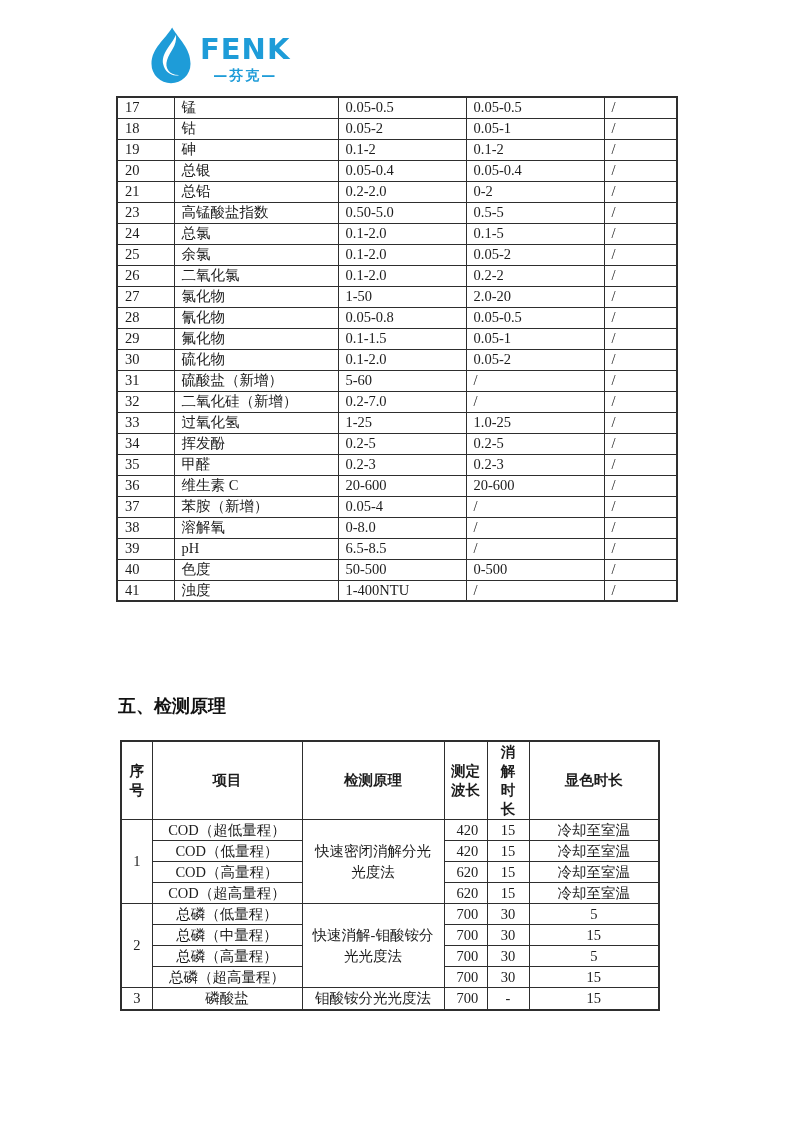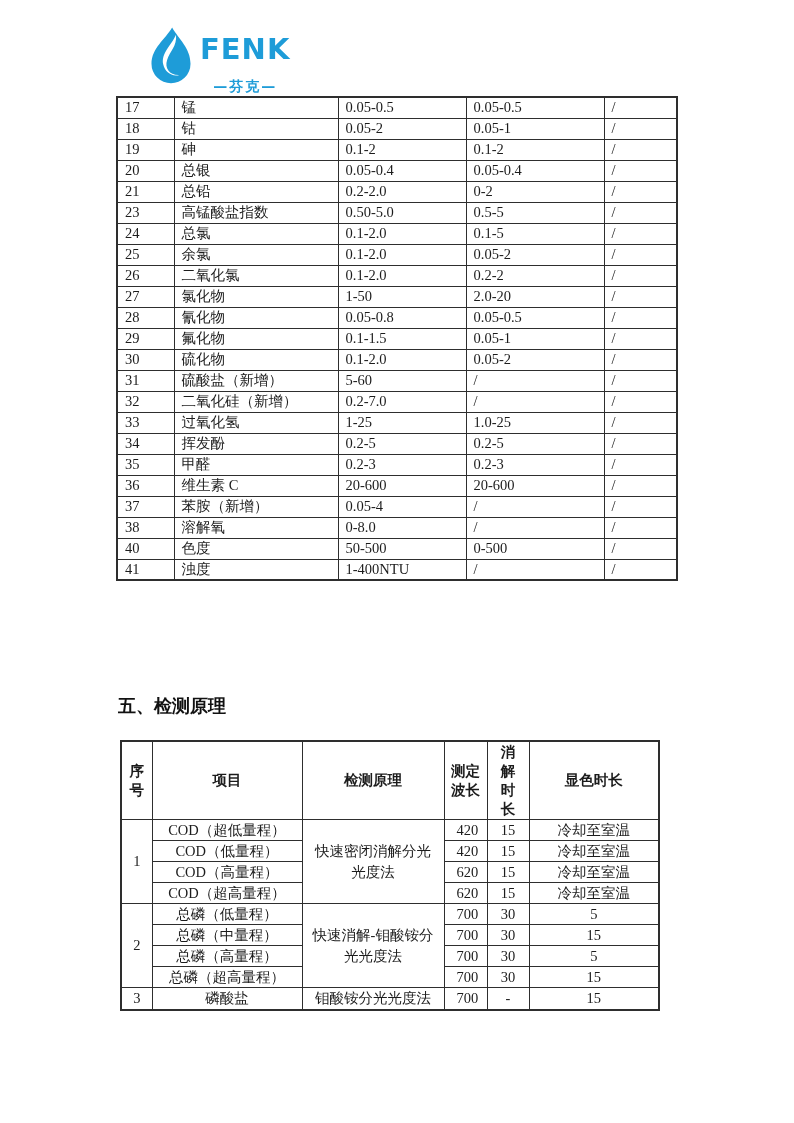--- a/index.html
+++ b/index.html
@@ -14,21 +14,21 @@
   
   .logo { position:absolute; left:148px; top:27px; display:flex; align-items:flex-start; gap:6px; }
   .logo-icon { width:46px; height:58px; }
   .logo-text { display:flex; flex-direction:column; align-items:center; padding-top:8px; }
   .brand {
     font-family:"DejaVu Sans","Liberation Sans",sans-serif;
     font-weight:bold; font-size:29px; line-height:1; letter-spacing:1px;
   }
   .brand-cn {
     font-family:"DejaVu Sans","Liberation Sans",sans-serif;
-    font-size:14px; letter-spacing:2px; margin-top:14px; font-weight:bold;
+    font-size:14px; letter-spacing:2px; margin-top:3px; font-weight:bold;
   }
 
   
   table { border-collapse:collapse; table-layout:fixed; }
   .t1 {
     position:absolute; left:116px; top:96px; width:560px;
     font-size:14.5px; border:2px solid #2e2e2e;
   }
   .t1 td {
     border:1px solid #2e2e2e; height:21px;
@@ -224,20 +224,27 @@
           <td>37</td>
           <td>苯胺（新增）</td>
           <td>0.05-4</td>
           <td>/</td>
           <td>/</td>
         </tr>
         <tr>
           <td>38</td>
           <td>溶解氧</td>
           <td>0-8.0</td>
+          <td>/</td>
+          <td>/</td>
+        </tr>
+        <tr>
+          <td>39</td>
+          <td>pH</td>
+          <td>6.5-8.5</td>
           <td>/</td>
           <td>/</td>
         </tr>
         <tr>
           <td>40</td>
           <td>色度</td>
           <td>50-500</td>
           <td>0-500</td>
           <td>/</td>
         </tr>

